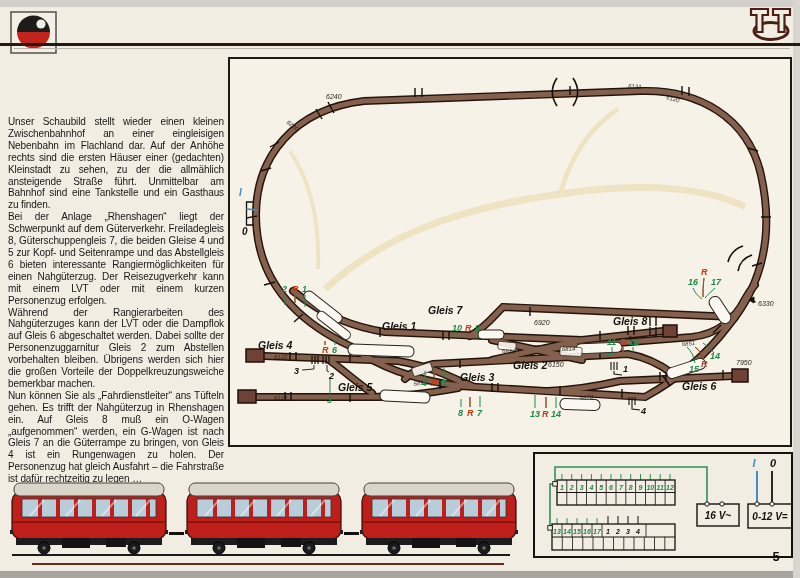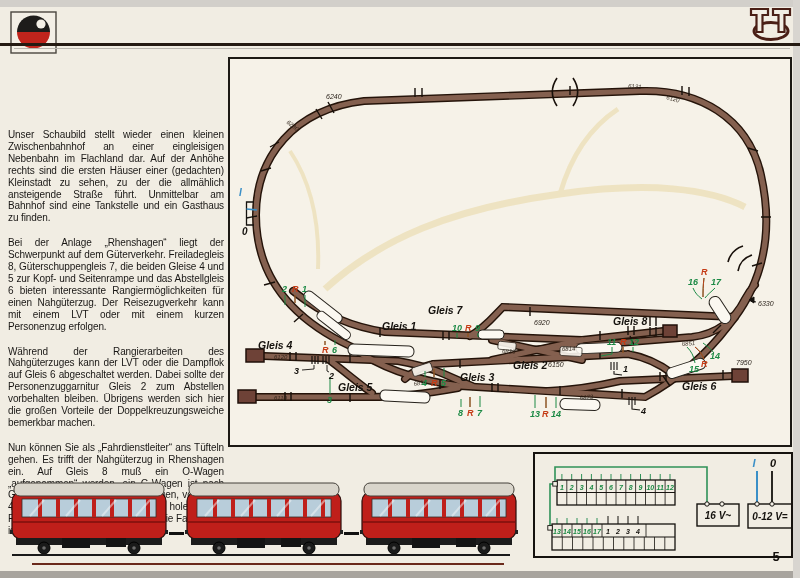--- a/index.html
+++ b/index.html
@@ -7,21 +7,21 @@
   .page{position:absolute;left:0;top:0;width:800px;height:578px;background:#f1ede3;overflow:hidden;}
   .edge-top{position:absolute;left:0;top:0;width:800px;height:7px;background:#d2cfca;}
   .edge-bottom{position:absolute;left:0;top:571px;width:800px;height:7px;background:#a8a49e;}
   .edge-right{position:absolute;left:793px;top:0;width:7px;height:578px;background:#d8d5d0;}
   .top-rule{position:absolute;left:0;top:43px;width:800px;height:3px;background:#241a12;}
   .top-rule2{position:absolute;left:14px;top:48px;width:776px;height:1px;background:#bab6af;}
   .logo-left{position:absolute;left:10px;top:11px;width:48px;height:44px;}
   .logo-tt{position:absolute;left:746px;top:5px;width:50px;height:38px;}
   .article{position:absolute;left:8px;top:116px;width:216px;color:#191715;
            font-size:10px;line-height:11.9px;text-align:justify;letter-spacing:-0.1px;}
-  .article p{margin:13px 0 0 0;}
+  .article p{margin:0 0 0 0;}
   .diagram-box{position:absolute;left:228px;top:57px;width:560px;height:386px;
                border:2px solid #1c1914;background:#f6f2e8;}
   .railbus{position:absolute;left:8px;top:478px;width:512px;height:96px;}
   .panel{position:absolute;left:533px;top:452px;width:256px;height:102px;border:2px solid #15120e;}
   .page-num{position:absolute;left:764px;top:549px;width:24px;color:#15120e;
             font-size:13px;font-weight:bold;text-align:center;}
   
   .gl{font:italic bold 10.5px "Liberation Sans",sans-serif;fill:#15120e;}
   .pn{font:italic 7px "Liberation Sans",sans-serif;fill:#241c14;}
   .pns{font:italic 6px "Liberation Sans",sans-serif;fill:#2b2016;opacity:.9;}

